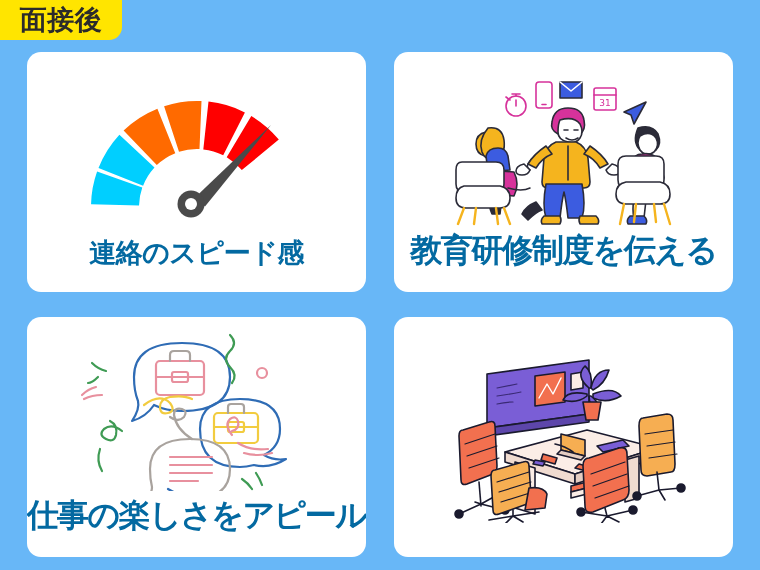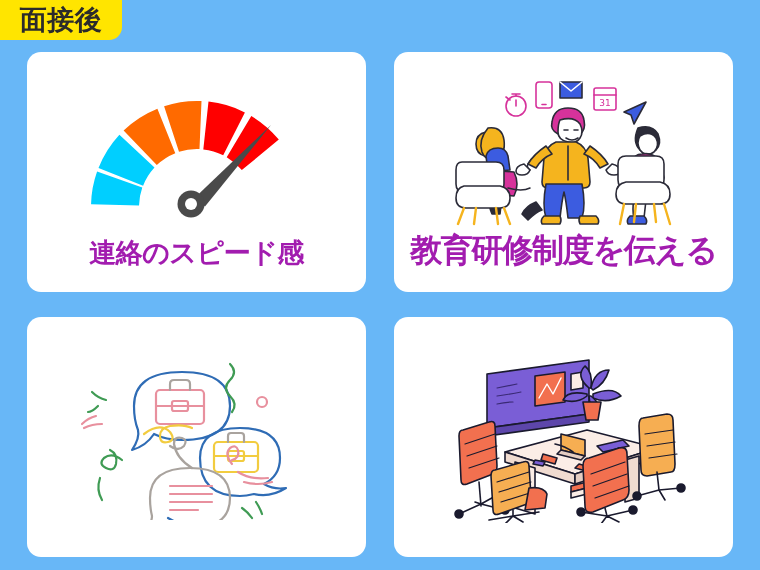--- a/index.html
+++ b/index.html
@@ -69,21 +69,21 @@
     justify-content: center;
     min-height: 0;
     padding-top: 6px;
     box-sizing: border-box;
   }
   .card-art svg { display: block; }
   .card-title {
     flex: 0 0 auto;
     font-size: 27px;
     font-weight: bold;
-    color: #a21caf;
+    color: #0369a1;
     line-height: 1;
     padding-bottom: 26px;
     text-align: center;
     white-space: nowrap;
     letter-spacing: -0.5px;
   }
   .card-title.tight { letter-spacing: -1.6px; font-size: 32px; }
 </style>
 </head>
 <body>
@@ -241,20 +241,21 @@
           <path d="M26 46 q-6 6 -10 6 M34 40 q-8 -2 -14 -8" stroke="#3f9b54"></path>
           <path d="M170 148 q6 4 10 10 M184 142 q4 6 6 12" stroke="#3f9b54"></path>
 
           <path d="M24 56 q-8 2 -14 8 M30 64 q-10 0 -18 4" stroke="#e8909e"></path>
           <circle cx="190" cy="42" r="5" stroke="#e8909e"></circle>
           <path d="M166 112 q12 8 30 6 M172 122 q14 4 28 0" stroke="#e8909e"></path>
           <path d="M160 104 q-8 -10 -2 -16 q6 -4 8 2 q2 8 -6 10" stroke="#e8909e"></path>
         </g>
       </svg>
     </div>
+    <div class="card-title tight">仕事の楽しさをアピール</div>
   </div>
 
   <div class="card">
     <div class="card-art">
       <svg width="250" height="165" viewBox="0 0 250 165" aria-hidden="true">
         <g stroke="#1a1a2e" stroke-width="1.6" stroke-linecap="round" stroke-linejoin="round">
 
           <path d="M48 16 L150 2 L150 56 L48 70 Z" fill="#7a5ed6"></path>
           <path d="M48 70 L48 78 L150 64 L150 56 Z" fill="#5d46ab"></path>
           <path d="M96 18 L126 14 L126 44 L96 48 Z" fill="#f2704f"></path>

